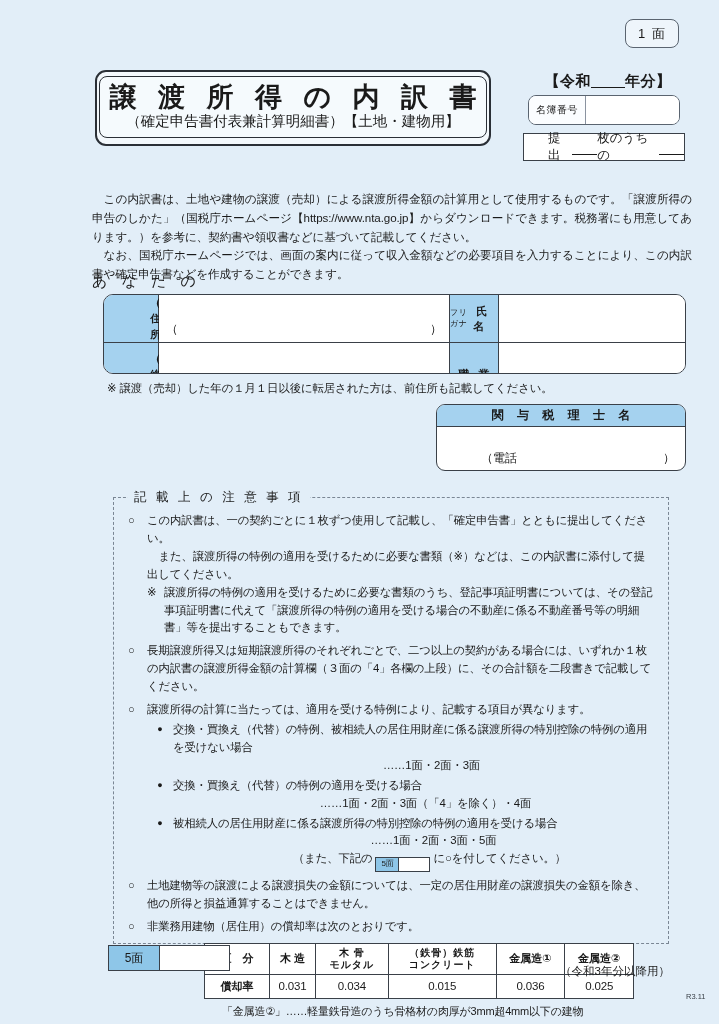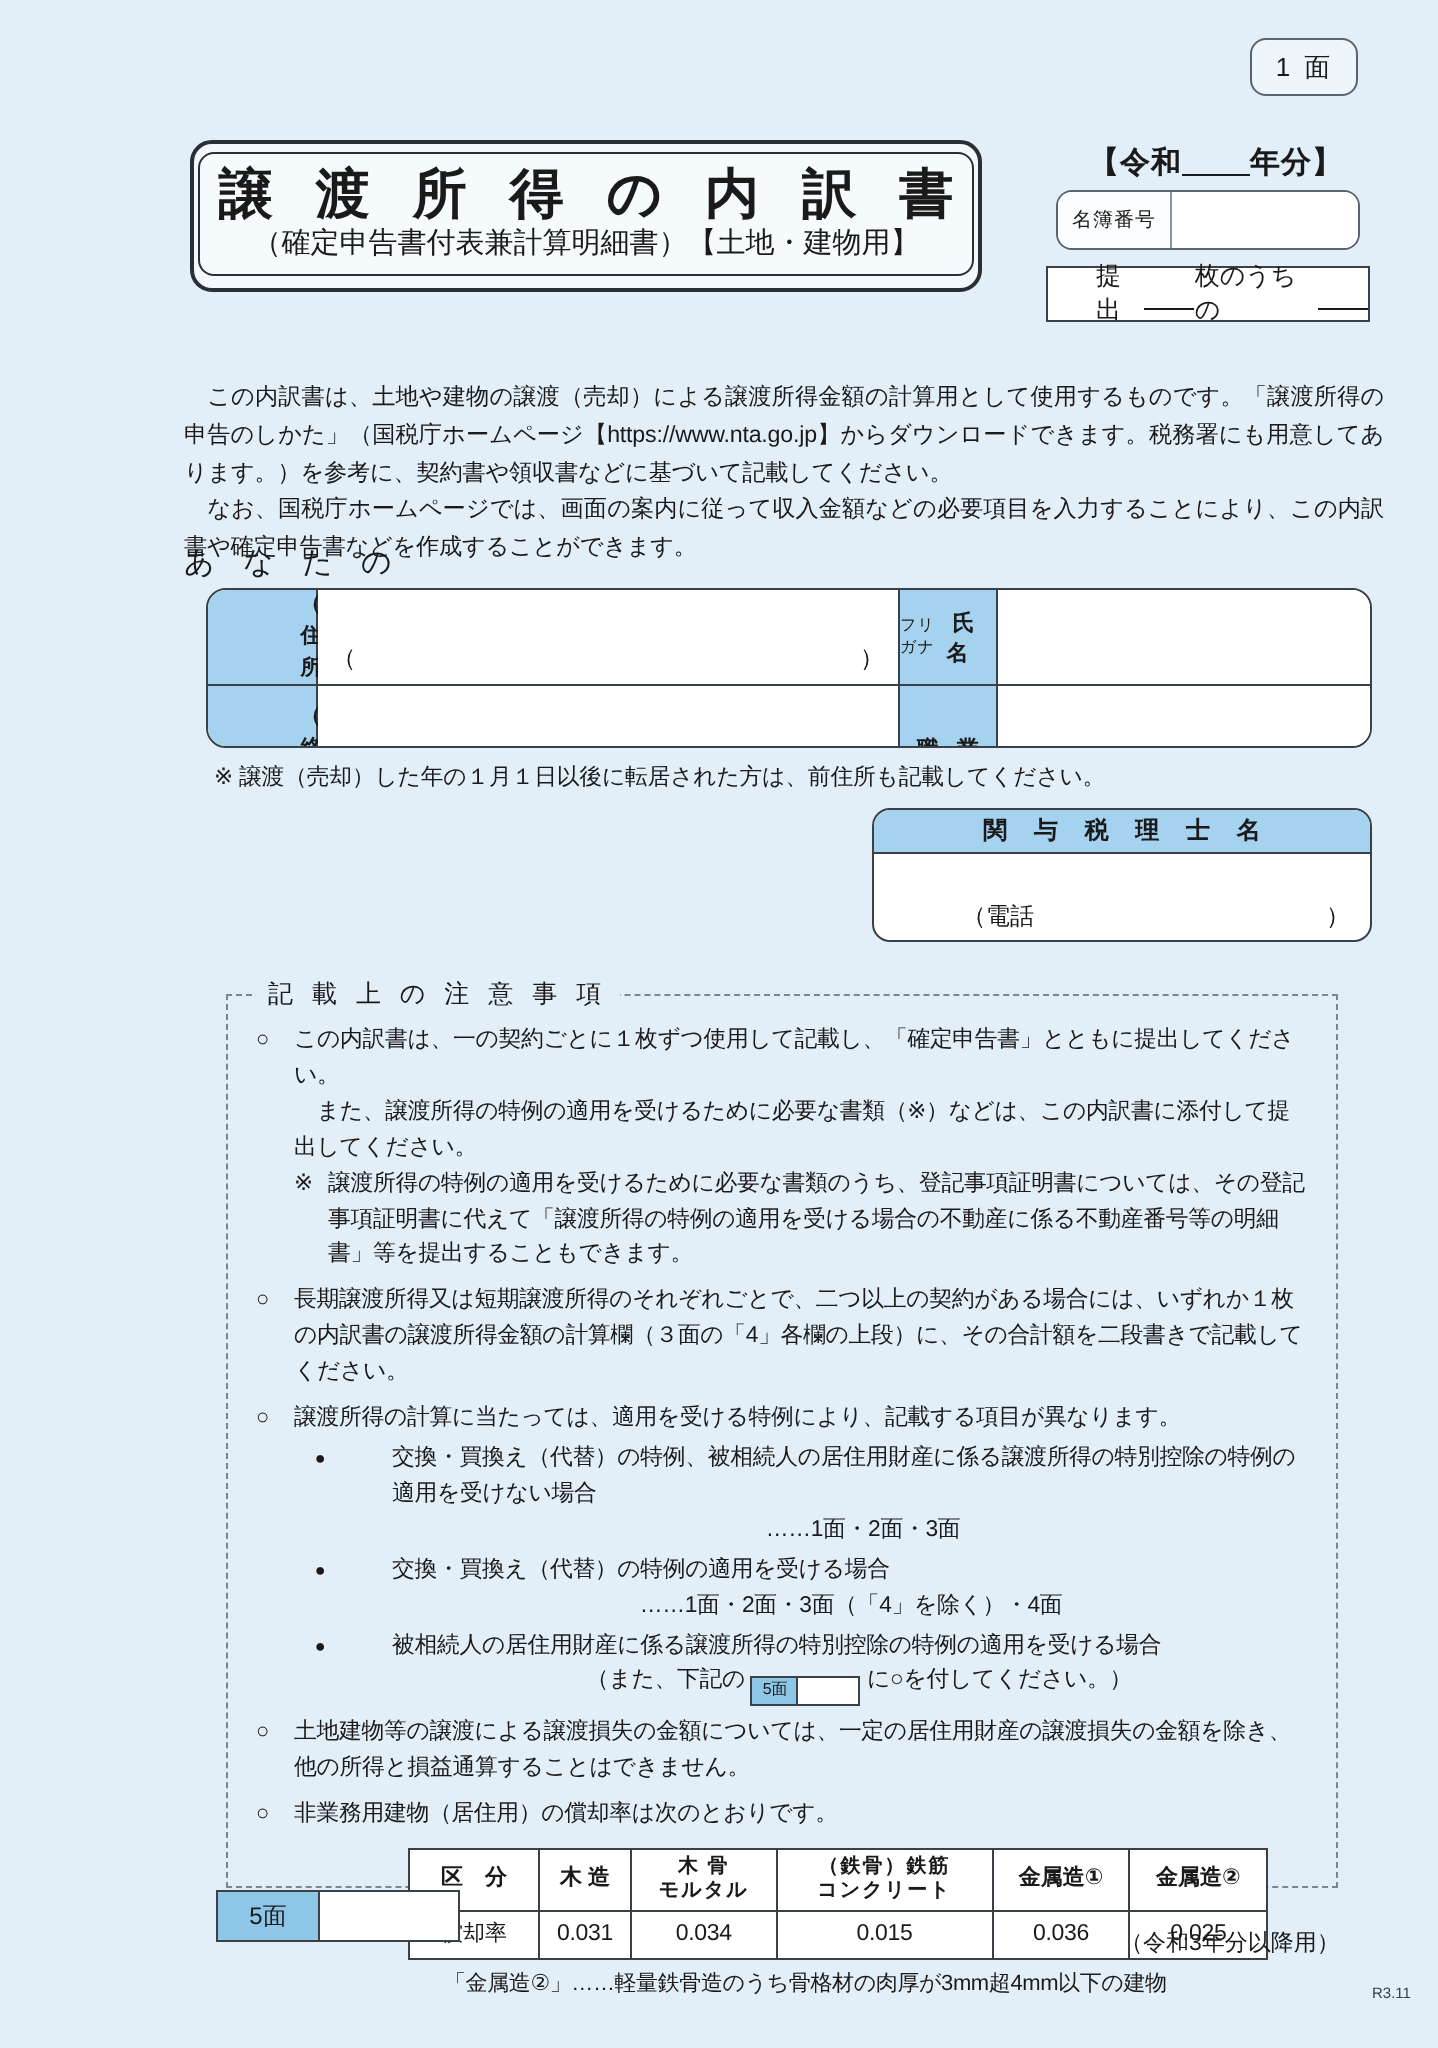--- a/index.html
+++ b/index.html
@@ -309,21 +309,21 @@
     display: flex;
     margin-top: 2px;
   }
   .bullet-item .b {
     width: 26px;
     flex-shrink: 0;
     text-align: center;
     font-size: 9px;
     line-height: 1.85;
   }
-  .bullet-item .t { flex: 1; margin-left: 23px; }
+  .bullet-item .t { flex: 1; }
   .center-line { text-align: center; }
   .center-line.l { padding-left: 60px; }
   .center-line.l2 { padding-left: 48px; }
   .center-line.l3 { padding-left: 64px; }
   .center-line.l4 { padding-left: 56px; }
 
   .inline-gomen {
     display: inline-flex;
     vertical-align: -4px;
     border: 1px solid #3a4048;
@@ -358,21 +358,21 @@
   .dep-table th {
     font-weight: bold;
     line-height: 1.18;
     letter-spacing: 0px;
     height: 26px;
     background: #fff;
   }
   .dep-table th .two { font-size: 10px; display: block; letter-spacing: 1px;}
   .dep-table th.kubun { letter-spacing: 4px; text-indent: 4px; width: 64px;}
   .dep-table td { height: 19px; font-size: 11.5px; }
-  .dep-table td.rate-lbl { font-weight: normal; font-size: 11px; letter-spacing: 0px; }
+  .dep-table td.rate-lbl { font-weight: bold; font-size: 11px; letter-spacing: 0px; }
 
   .dep-notes {
     margin: 4px 0 0 73px;
     font-size: 11px;
     line-height: 1.5;
     letter-spacing: -0.2px;
   }
   .dep-notes .l2 { padding-left: 21px; }
 
   
@@ -531,20 +531,21 @@
           <div class="bullet-item">
             <div class="b">●</div>
             <div class="t">交換・買換え（代替）の特例の適用を受ける場合</div>
           </div>
           <div class="center-line l2">……1面・2面・3面（「4」を除く）・4面</div>
 
           <div class="bullet-item">
             <div class="b">●</div>
             <div class="t">被相続人の居住用財産に係る譲渡所得の特別控除の特例の適用を受ける場合</div>
           </div>
+          <div class="center-line l3">……1面・2面・3面・5面</div>
           <div class="center-line l4">
             <span>（また、下記の</span><span class="inline-gomen">
                 <span class="lb">5面</span>
                 <span class="bx"></span>
               </span><span>に○を付してください。）</span>
           </div>
         </div>
       </div>
 
       <div class="maru-item">

